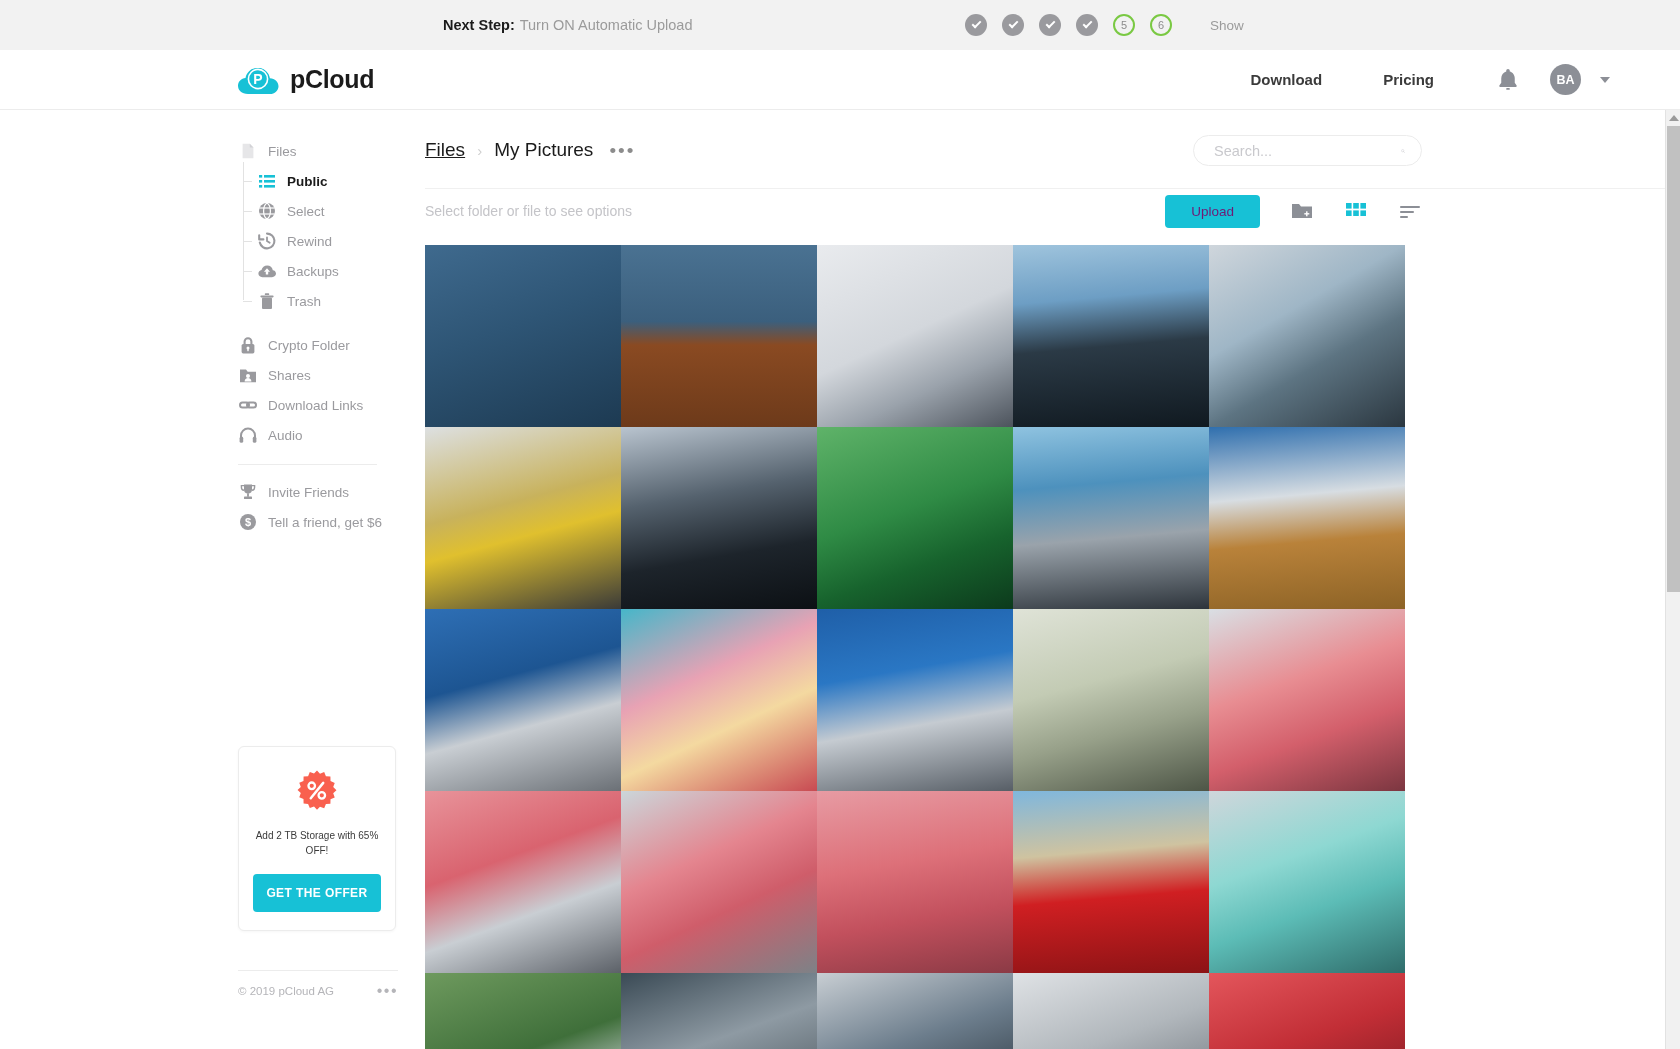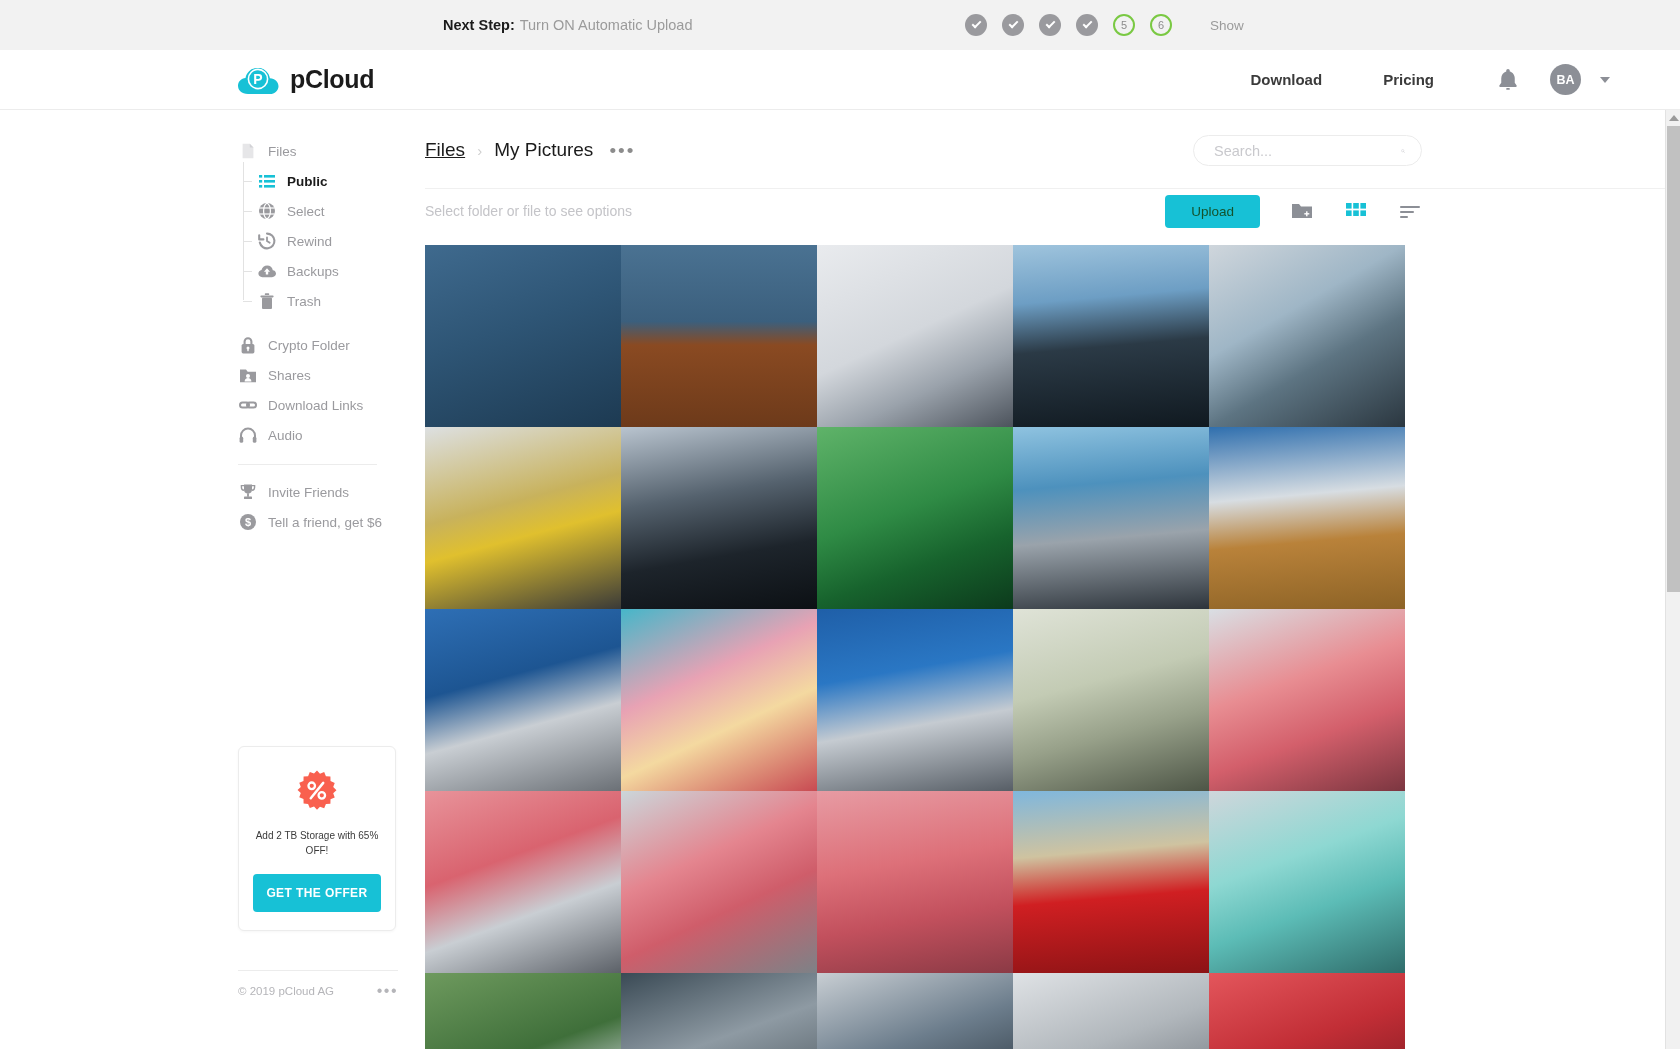--- a/index.html
+++ b/index.html
@@ -231,21 +231,21 @@
     height: 45px;
     border-top: 1px solid #f0f0f0;
     display: flex; align-items: center;
   }
   .toolbar-hint { font-size: 14px; color: #c4c4c8; }
   .toolbar-right {
     position: absolute; right: 258px;
     display: flex; align-items: center; gap: 0;
   }
   .upload-btn {
-    background: #17c1d6; color: #14532d;
+    background: #17c1d6; color: #701a75;
     border: none; border-radius: 4px;
     font-family: inherit;
     font-size: 13.5px;
     padding: 9px 26px; cursor: pointer;
   }
   .tb-ic { width: 24px; height: 24px; margin-left: 30px; cursor: pointer; display: block; }
 
   
   .grid {
     margin-top: 12px;

